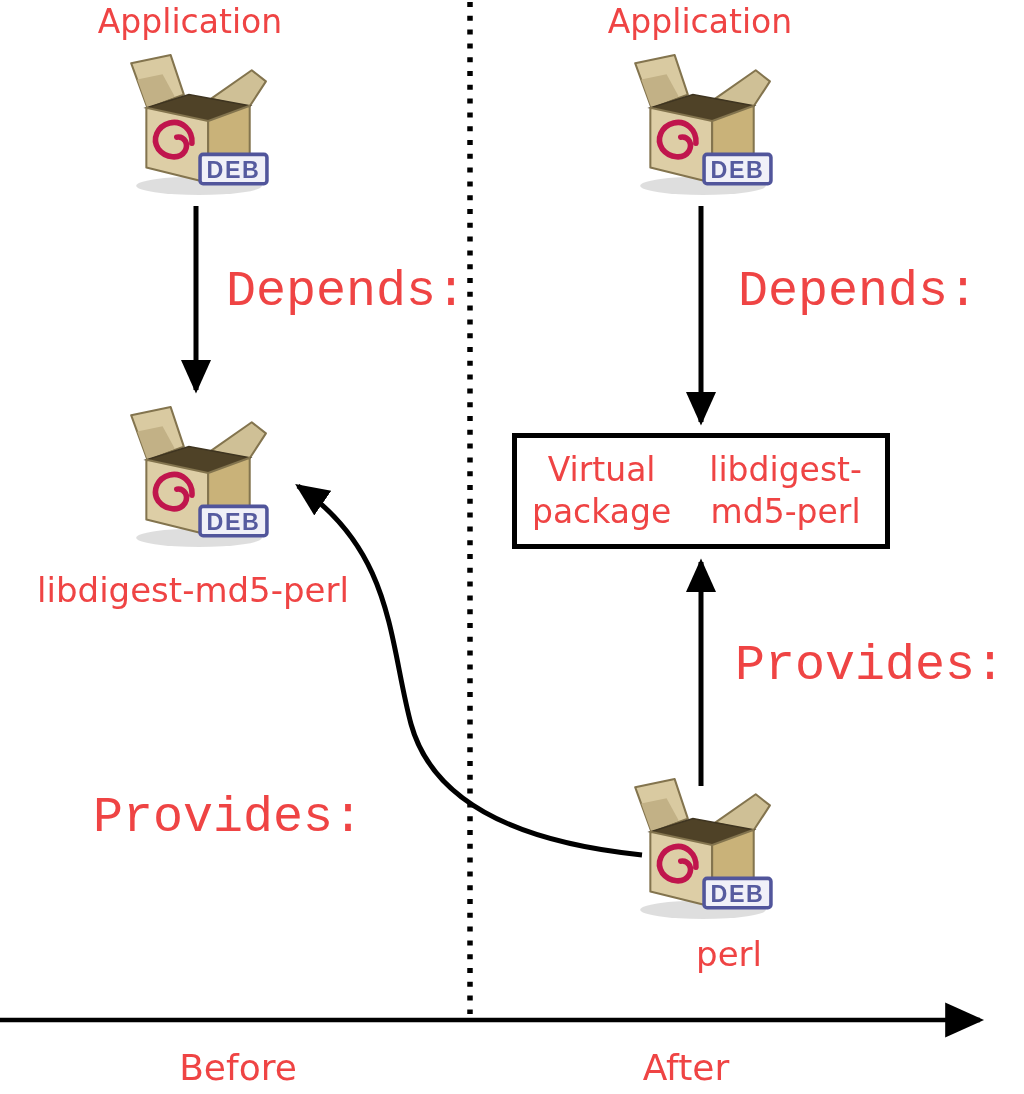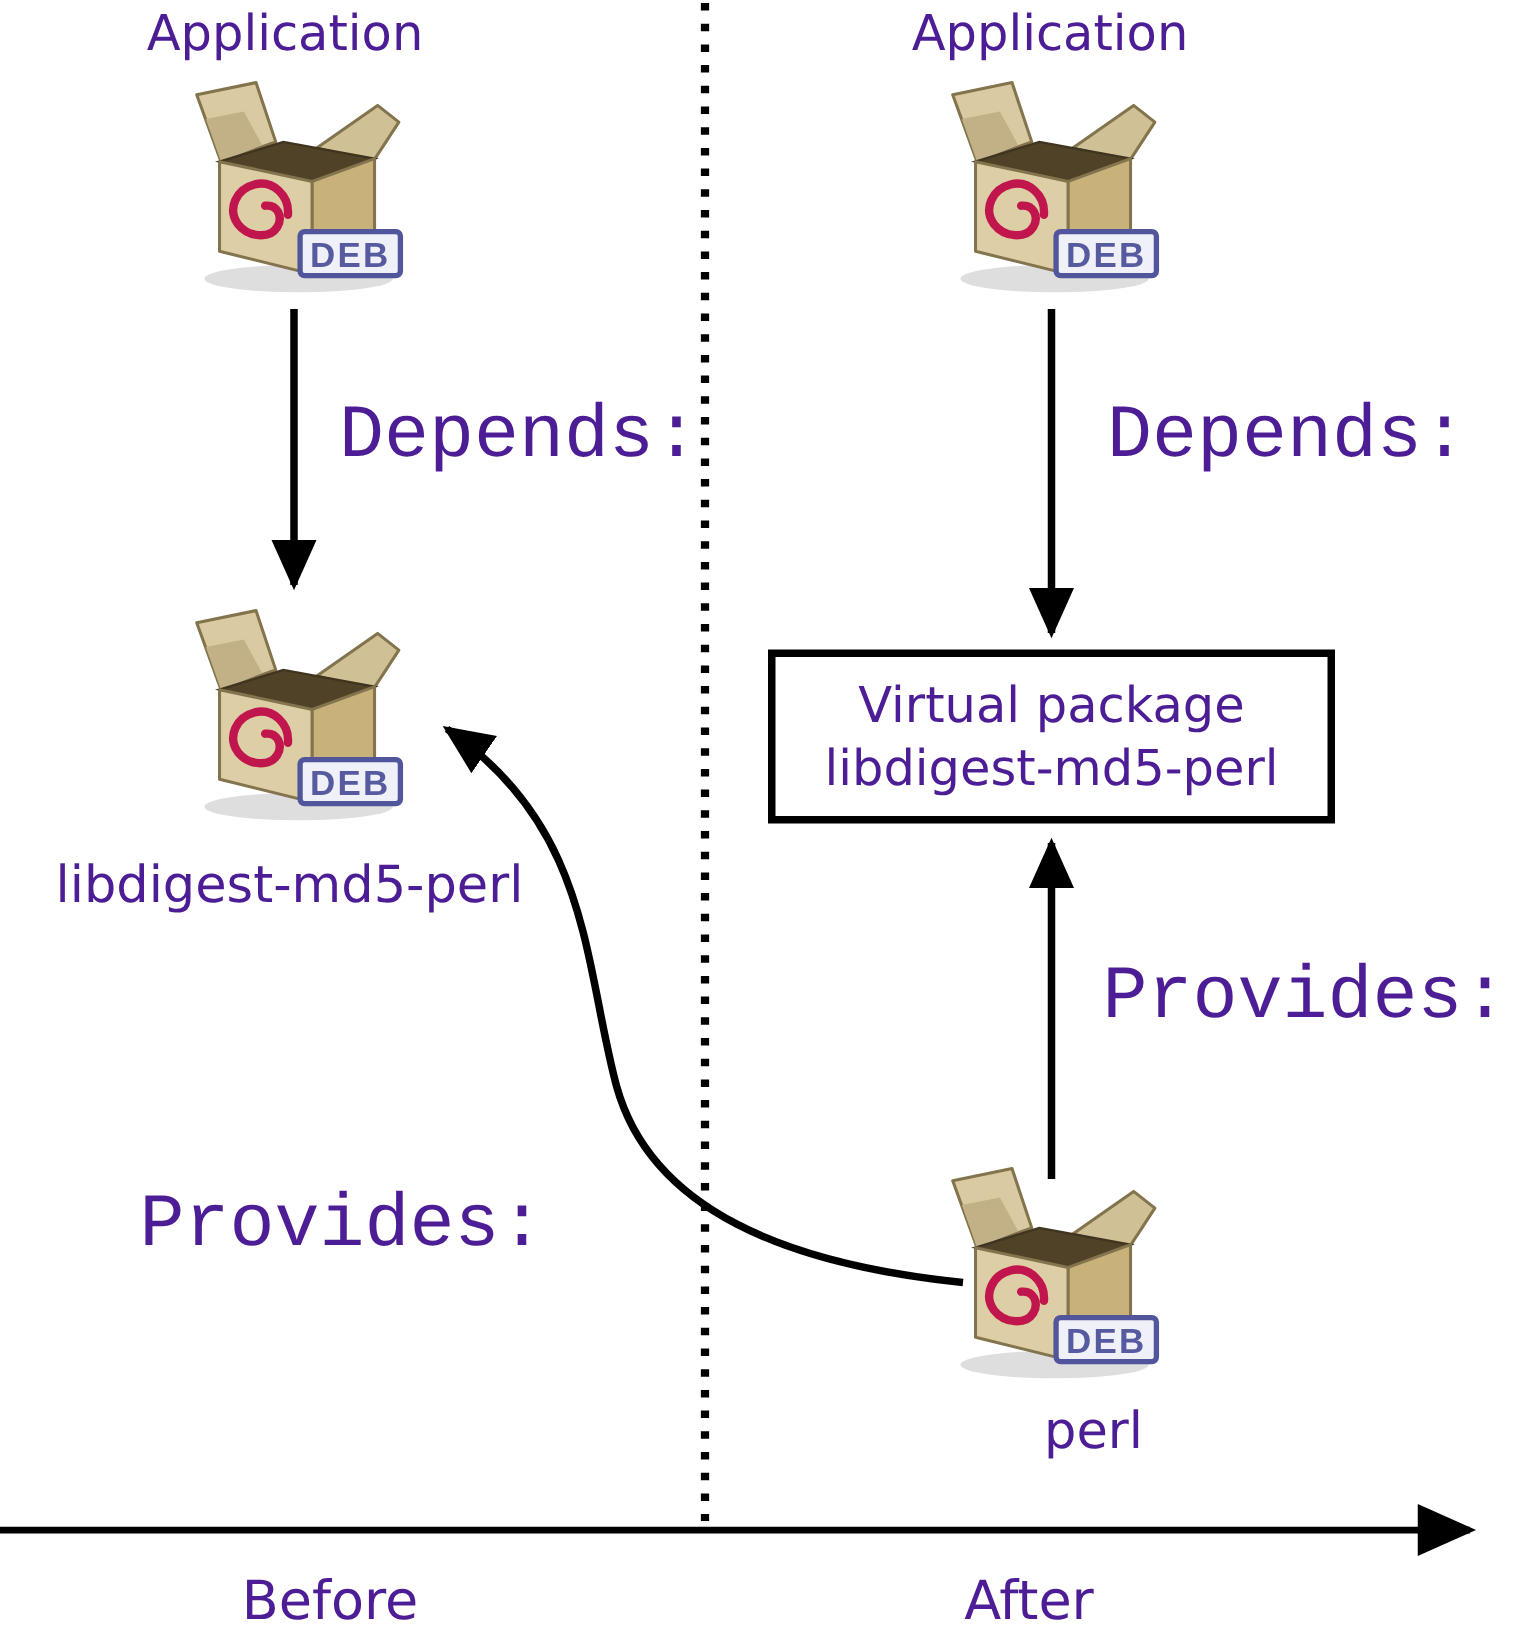--- a/index.html
+++ b/index.html
@@ -1,36 +1,36 @@
 <!DOCTYPE html>
 <html><head>
 <meta charset="utf-8">
 <style>
   html, body { margin:0; padding:0; background:#ffffff; }
   .canvas {
     position:relative; width:1024px; height:1094px; background:#ffffff;
-    overflow:hidden; color:#4c1d95;
+    overflow:hidden; color:#ef4444;
     font-family:"DejaVu Sans","Liberation Sans",sans-serif;
   }
   .abs { position:absolute; }
   .overlay { position:absolute; left:0; top:0; width:1024px; height:1094px; pointer-events:none; }
   .label-sans {
     font-family:"DejaVu Sans","Liberation Sans",sans-serif;
     font-size:33px; line-height:1.2; text-align:center; white-space:nowrap;
   }
   .label-mono {
     font-family:Liberation Mono, monospace;
     font-size:50px; line-height:1.1; white-space:nowrap;
   }
   .pkg-icon { position:absolute; width:156px; height:152px; }
   .pkg-icon svg { width:100%; height:100%; display:block; }
   .virtual-box {
     position:absolute; left:512px; top:433px; width:378px; height:116px;
     border:5px solid #000000; box-sizing:border-box; background:#ffffff;
-    display:flex; flex-direction:column; align-items:center; justify-content:center;
+    display:flex; flex-direction:row; align-items:center; justify-content:center;
     font-size:33px; line-height:42px; text-align:center;
   }
 </style>
 </head>
 <body>
 
 <div class="canvas">
 
   <svg class="overlay" viewBox="0 0 1024 1094" aria-hidden="true">
     <defs>
@@ -124,17 +124,17 @@
     <polygon points="26,57 87,70 87,131 26,116" fill="#ddcea6" stroke="#83744e" stroke-width="2" stroke-linejoin="round"></polygon>
     <polygon points="87,70 128,55 128,111 87,131" fill="#c9b279" stroke="#83744e" stroke-width="2" stroke-linejoin="round"></polygon>
     <path d="M71,92 C72,79 61,69 49,72 C37,75 31,88 38,98 C45,107 59,108 64,100 C68,93 64,85 56,86" fill="none" stroke="#c0154d" stroke-width="5.5" stroke-linecap="round"></path>
     <rect x="79" y="103" width="66" height="29" rx="3" fill="#f0f0f8" stroke="#51559b" stroke-width="3.5"></rect>
     <text x="112" y="126" text-anchor="middle" font-family="Liberation Sans, sans-serif" font-size="23" font-weight="bold" fill="#565b9f" letter-spacing="1.5">DEB</text>
   </svg>
 </div>
 
   <div class="abs label-sans" style="left:640px; top:934px; width:122px; font-size:34px;text-align:right;">perl</div>
 
-  <div class="abs label-sans" style="left:130px; top:1046px; width:180px; font-size:36px;">Before</div>
+  <div class="abs label-sans" style="left:148px; top:1046px; width:180px; font-size:36px;">Before</div>
 
   <div class="abs label-sans" style="left:596px; top:1046px; width:180px; font-size:36px;">After</div>
 
 </div>
 
 </body></html>

